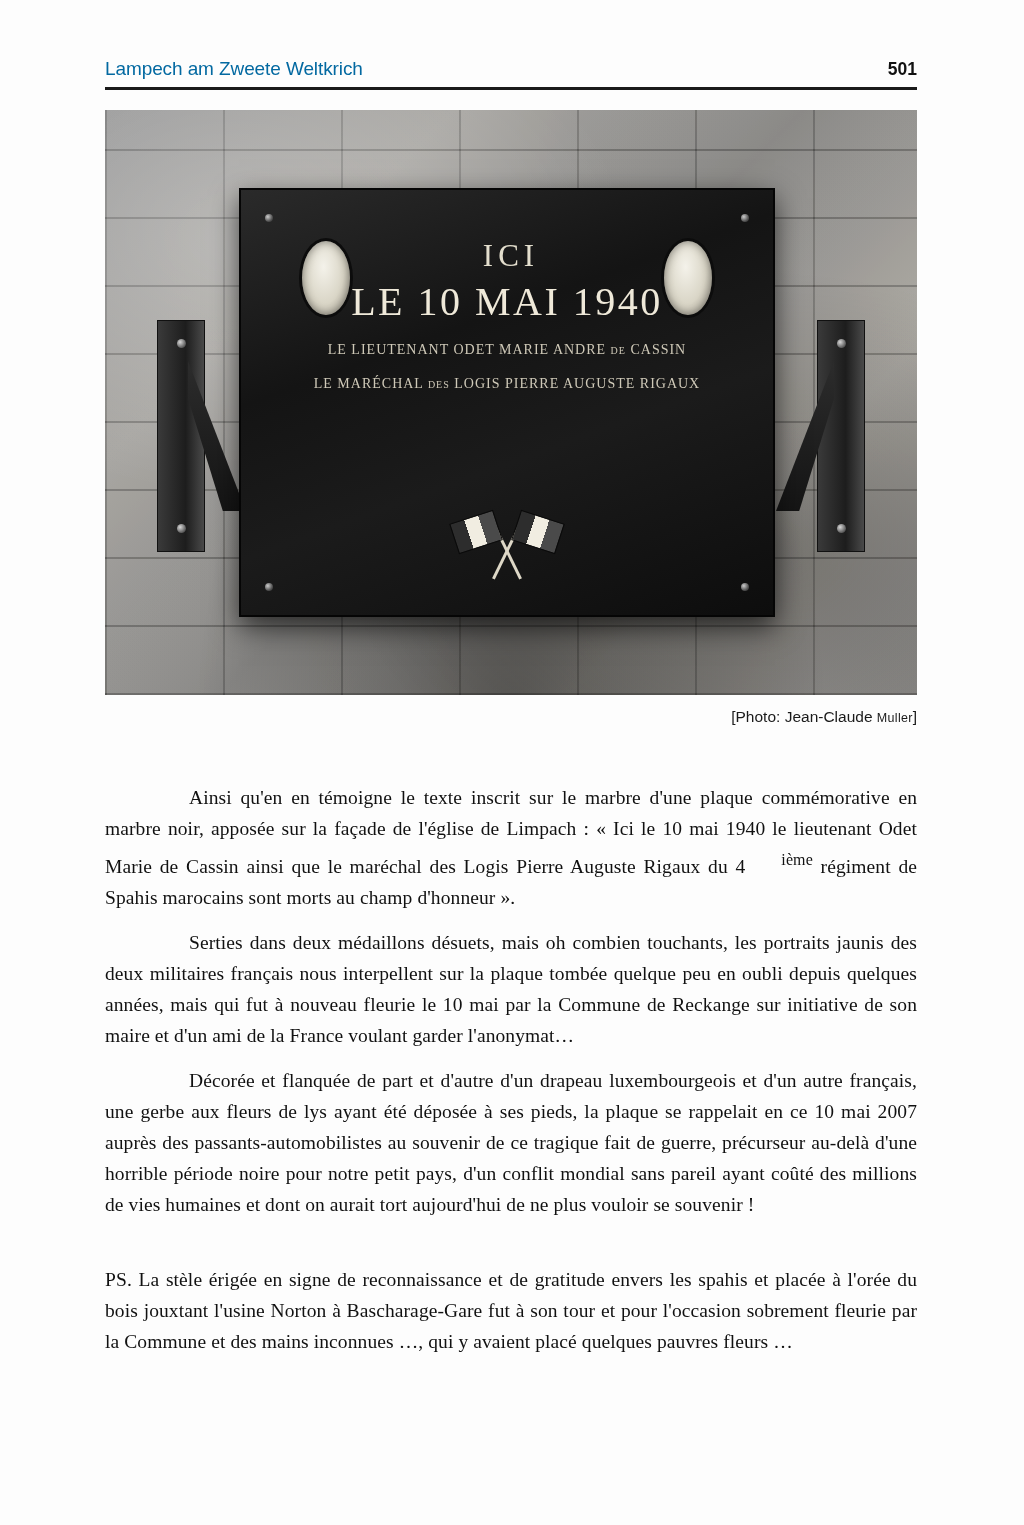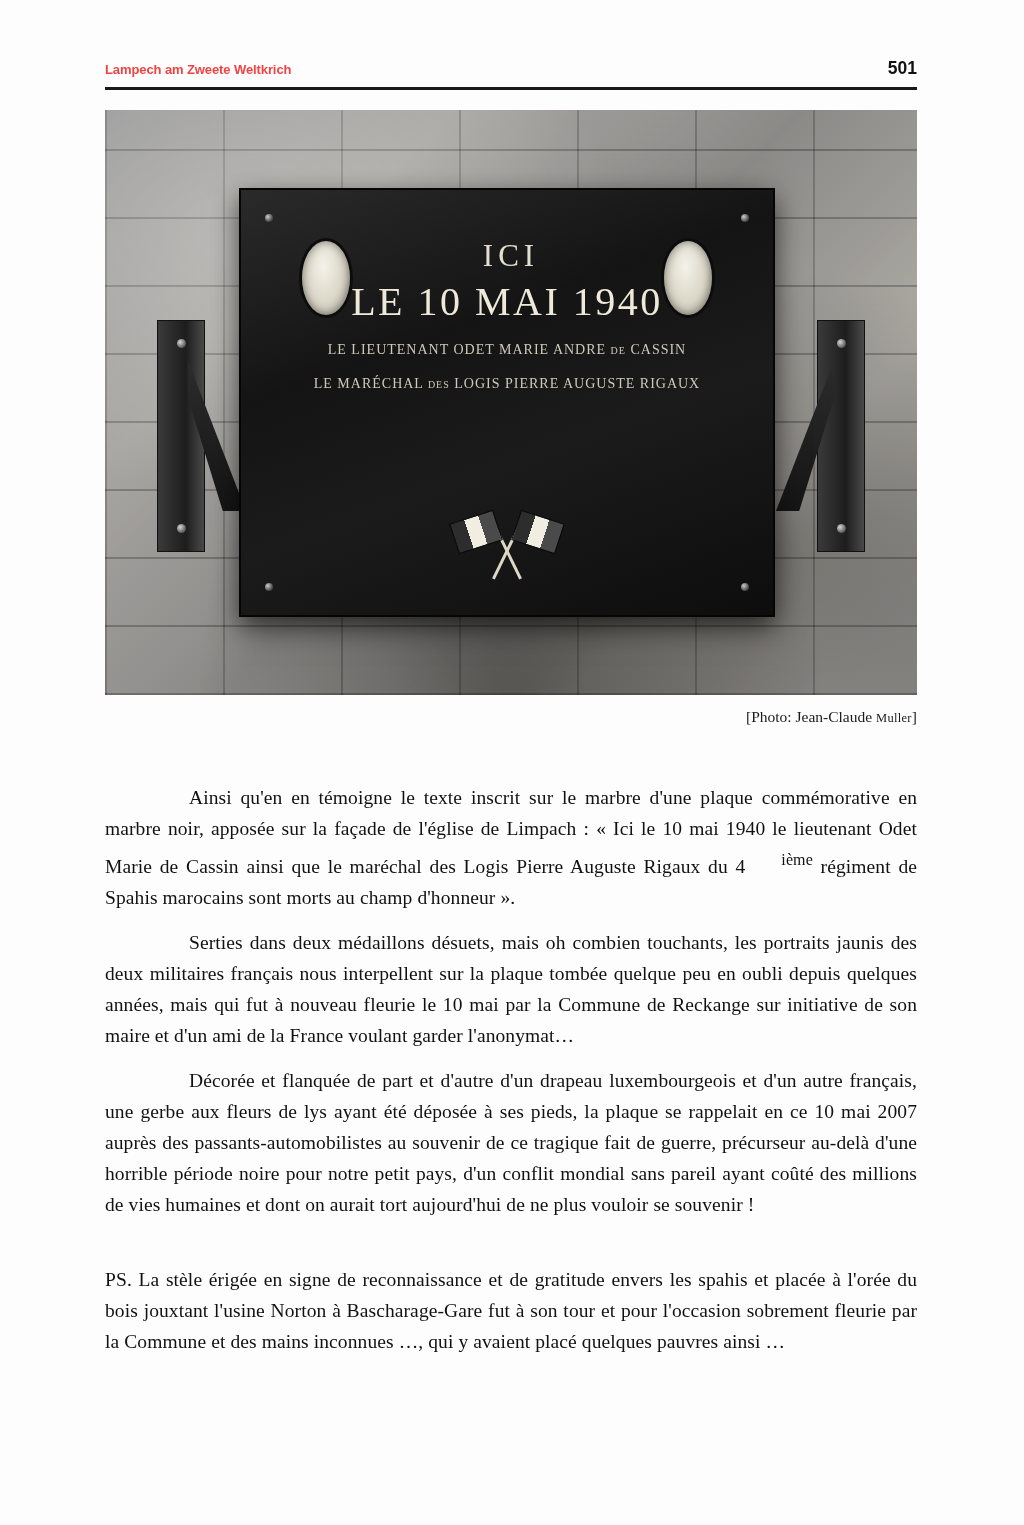--- a/index.html
+++ b/index.html
@@ -26,24 +26,24 @@
   .header {
     position: absolute;
     left: 105px;
     top: 58px;
     width: 812px;
     display: flex;
     align-items: baseline;
     justify-content: space-between;
   }
   .header-title {
-    font-size: 13px;
-    font-weight: bold;
+    font-size: 19px;
+    font-weight: normal;
     letter-spacing: -0.1px;
-    color: #ef4444;
+    color: #0369a1;
     font-family: "Liberation Sans", sans-serif;
   }
   .header-page {
     font-size: 17.5px;
     font-weight: bold;
     color: #111;
   }
   .header-rule {
     position: absolute;
     left: 105px;
@@ -188,21 +188,21 @@
   .pole.a { transform: translateX(-50%) rotate(26deg); }
   .pole.b { transform: translateX(-50%) rotate(-26deg); }
 
   .photo-credit {
     position: absolute;
     left: 105px;
     top: 708px;
     width: 812px;
     text-align: right;
     font-size: 15.5px;
-    font-family: Liberation Serif, serif;
+    font-family: Liberation Sans, sans-serif;
     color: #1a1a1a;
   }
   .photo-credit .sc { font-size: 12.5px; letter-spacing: .3px; }
 
   
   .body {
     position: absolute;
     left: 105px;
     top: 782px;
     width: 812px;
@@ -269,16 +269,16 @@
   </div>
 
   <div class="photo-credit">
     <span>[Photo: Jean-Claude </span><span class="sc">Muller</span><span>]</span>
   </div>
 
   <div class="body">
     <p><span>Ainsi qu'en en témoigne le texte inscrit sur le marbre d'une plaque commémorative en marbre noir, apposée sur la façade de l'église de Limpach : « Ici le 10 mai 1940 le lieutenant Odet Marie de Cassin ainsi que le maréchal des Logis Pierre Auguste Rigaux du 4</span><sup>ième</sup><span> régiment de Spahis marocains sont morts au champ d'honneur ».</span></p>
     <p>Serties dans deux médaillons désuets, mais oh combien touchants, les portraits jaunis des deux militaires français nous interpellent sur la plaque tombée quelque peu en oubli depuis quelques années, mais qui fut à nouveau fleurie le 10 mai par la Commune de Reckange sur initiative de son maire et d'un ami de la France voulant garder l'anonymat…</p>
     <p>Décorée et flanquée de part et d'autre d'un drapeau luxembourgeois et d'un autre français, une gerbe aux fleurs de lys ayant été déposée à ses pieds, la plaque se rappelait en ce 10 mai 2007 auprès des passants-automobilistes au souvenir de ce tragique fait de guerre, précurseur au-delà d'une horrible période noire pour notre petit pays, d'un conflit mondial sans pareil ayant coûté des millions de vies humaines et dont on aurait tort aujourd'hui de ne plus vouloir se souvenir !</p>
-    <p class="ps">PS. La stèle érigée en signe de reconnaissance et de gratitude envers les spahis et placée à l'orée du bois jouxtant l'usine Norton à Bascharage-Gare fut à son tour et pour l'occasion sobrement fleurie par la Commune et des mains inconnues …, qui y avaient placé quelques pauvres ainsi …</p>
+    <p class="ps">PS. La stèle érigée en signe de reconnaissance et de gratitude envers les spahis et placée à l'orée du bois jouxtant l'usine Norton à Bascharage-Gare fut à son tour et pour l'occasion sobrement fleurie par la Commune et des mains inconnues …, qui y avaient placé quelques pauvres fleurs …</p>
   </div>
 
 </div>
 
 </body></html>

